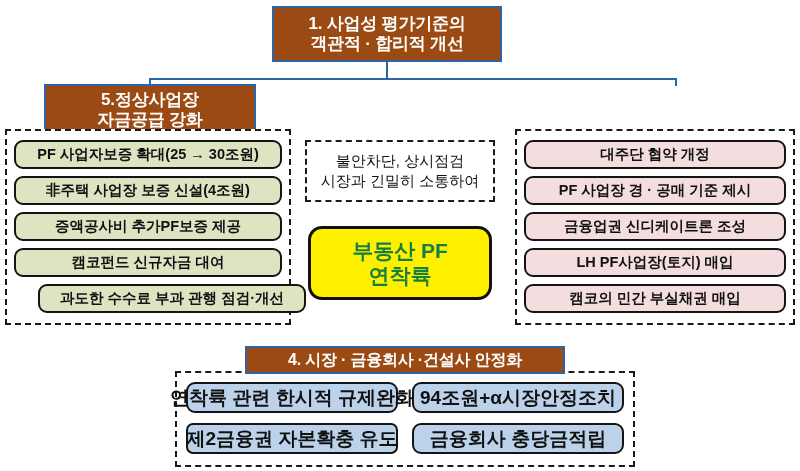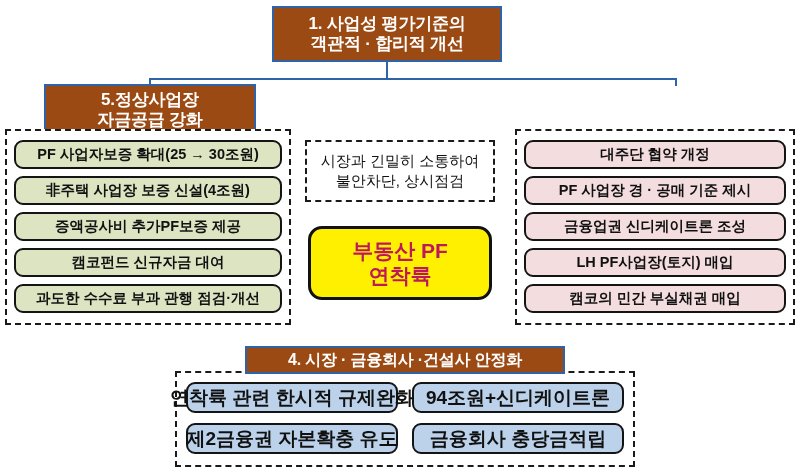--- a/index.html
+++ b/index.html
@@ -90,45 +90,45 @@
   .pill-pink  { background: #F4DDDF; }
   .pill-blue  { background: #BBD2EA; }
 
   .col-left .pill  { left: 14px;  width: 268px; height: 29px; font-size: 14.5px; }
   .col-right .pill { left: 524px; width: 262px; height: 29px; font-size: 14.5px; }
 
   .col-left  .pill:nth-of-type(1) { top: 140px; }
   .col-left  .pill:nth-of-type(2) { top: 176px; }
   .col-left  .pill:nth-of-type(3) { top: 212px; }
   .col-left  .pill:nth-of-type(4) { top: 248px; }
-  .col-left  .pill:nth-of-type(5) { top: 284px; }
+  .col-left  .pill:nth-of-type(5) { top: 284px; margin-left: 24px; }
 
   .col-right .pill:nth-of-type(1) { top: 140px; }
   .col-right .pill:nth-of-type(2) { top: 176px; }
   .col-right .pill:nth-of-type(3) { top: 212px; }
   .col-right .pill:nth-of-type(4) { top: 248px; }
   .col-right .pill:nth-of-type(5) { top: 284px; }
 
   .col-bottom .pill { width: 212px; height: 31px; font-size: 19px; }
   .col-bottom .pill:nth-of-type(1) { left: 186px; top: 382px; }
   .col-bottom .pill:nth-of-type(2) { left: 412px; top: 382px; }
-  .col-bottom .pill:nth-of-type(3) { left: 186px; top: 423px; }
+  .col-bottom .pill:nth-of-type(3) { left: 186px; top: 423px; border-radius: 7px; }
   .col-bottom .pill:nth-of-type(4) { left: 412px; top: 423px; }
 
   
   #hub {
     position: absolute;
     box-sizing: border-box;
     left: 308px; top: 226px; width: 184px; height: 74px;
     background: #FFF000;
     border: 3px solid #111111;
     border-radius: 14px;
     display: flex; flex-direction: column;
     align-items: center; justify-content: center;
-    font-size: 21px; font-weight: bold; color: #be185d;
+    font-size: 21px; font-weight: bold; color: #15803d;
     line-height: 1.2; text-align: center;
   }
   #hub span { display: block; white-space: nowrap; }
 </style>
 </head>
 <body>
 
 <div id="stage">
 
   <div class="line" id="ln-v-top"></div>
@@ -161,33 +161,33 @@
 
   <div class="col-right">
     <div class="pill pill-pink">대주단 협약 개정</div>
     <div class="pill pill-pink">PF 사업장 경 · 공매 기준 제시</div>
     <div class="pill pill-pink">금융업권 신디케이트론 조성</div>
     <div class="pill pill-pink">LH PF사업장(토지) 매입</div>
     <div class="pill pill-pink">캠코의 민간 부실채권 매입</div>
   </div>
 
   <div id="note-center">
+    <span>불안차단, 상시점검</span>
     <span>시장과 긴밀히 소통하여</span>
-    <span>불안차단, 상시점검</span>
   </div>
 
   <div id="hub">
     <span>부동산 PF</span>
     <span>연착륙</span>
   </div>
 
   <div class="hdr" id="hdr-bottom">
     <span>4. 시장 · 금융회사 ·건설사 안정화</span>
   </div>
 
   <div class="col-bottom">
     <div class="pill pill-blue">연착륙 관련 한시적 규제완화</div>
-    <div class="pill pill-blue">94조원+신디케이트론</div>
+    <div class="pill pill-blue">94조원+α시장안정조치</div>
     <div class="pill pill-blue">제2금융권 자본확충 유도</div>
     <div class="pill pill-blue">금융회사 충당금적립</div>
   </div>
 
 </div>
 
 </body></html>

